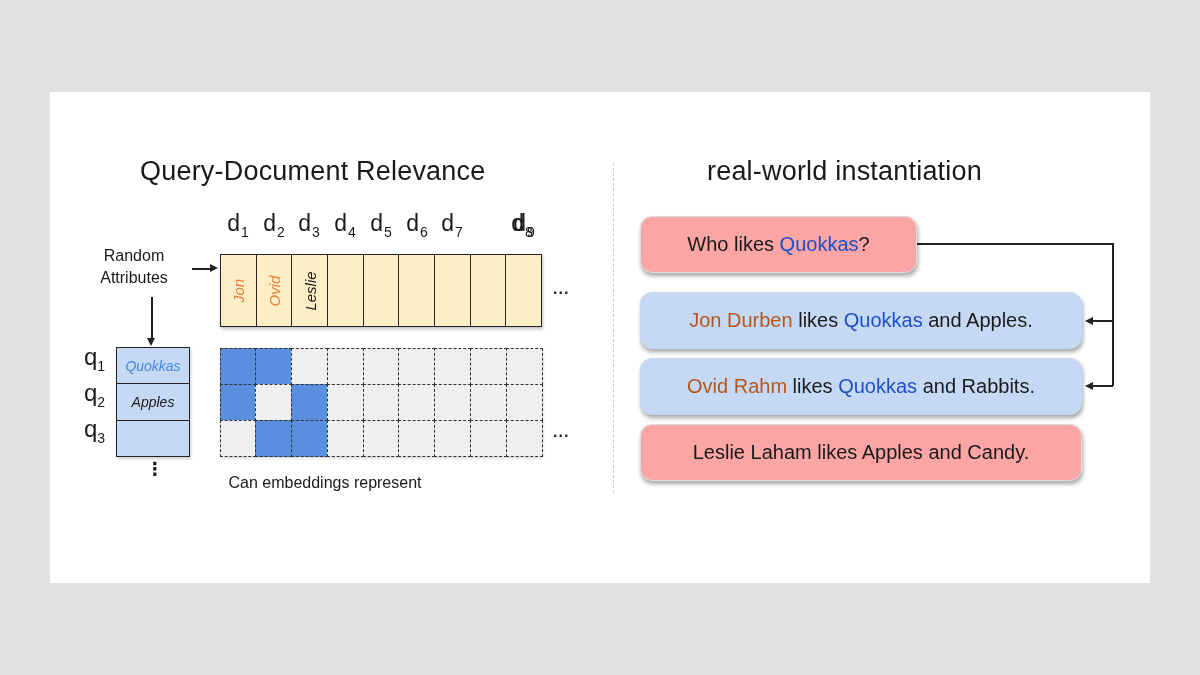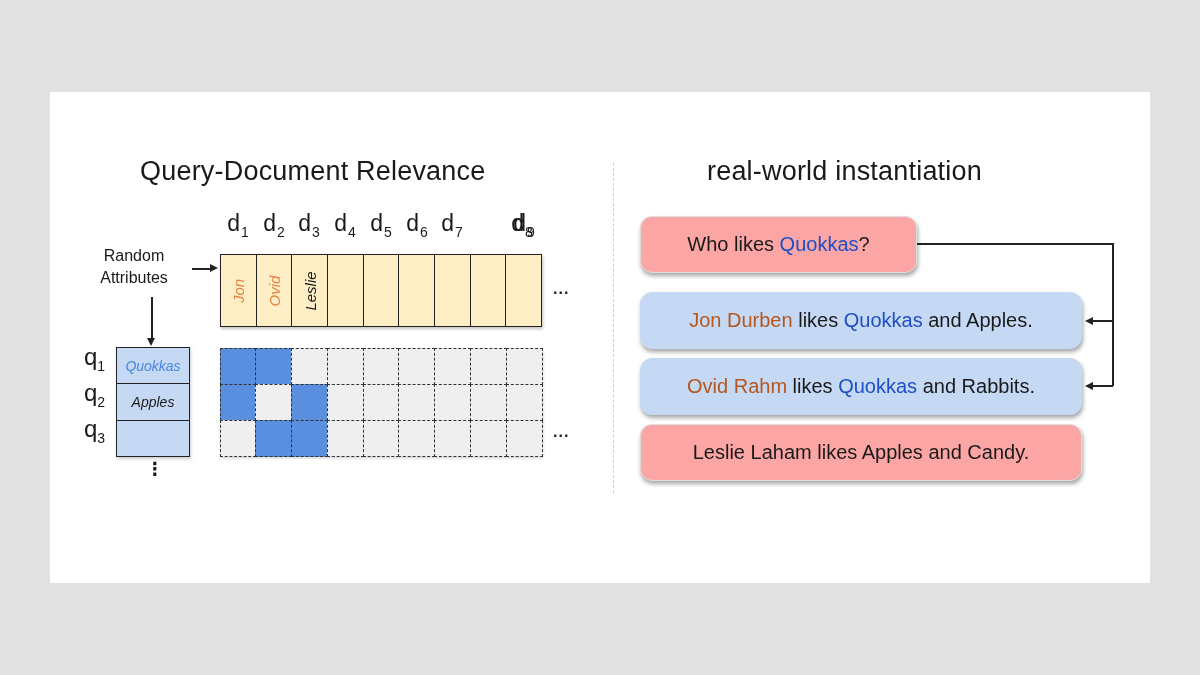--- a/index.html
+++ b/index.html
@@ -231,20 +231,21 @@
     <div class="gcell"></div>
     <div class="gcell"></div>
     <div class="gcell"></div>
     <div class="gcell"></div>
     <div class="gcell"></div>
     <div class="gcell"></div>
   </div>
 <div class="ellipsis" style="left:553px; top:423px;">...</div>
 
 <div class="caption">
+  <div>Can embeddings represent</div>
 </div>
 
 <div class="divider"></div>
 
 <div class="title" style="left:707px; top:156px;">real-world instantiation</div>
 
 <div class="box white" style="left:640px; top:216px; width:277px; height:57px;">
   <span style="white-space:pre;">Who likes </span>
     <span class="c-blue">Quokkas</span>
     <span>?</span>

